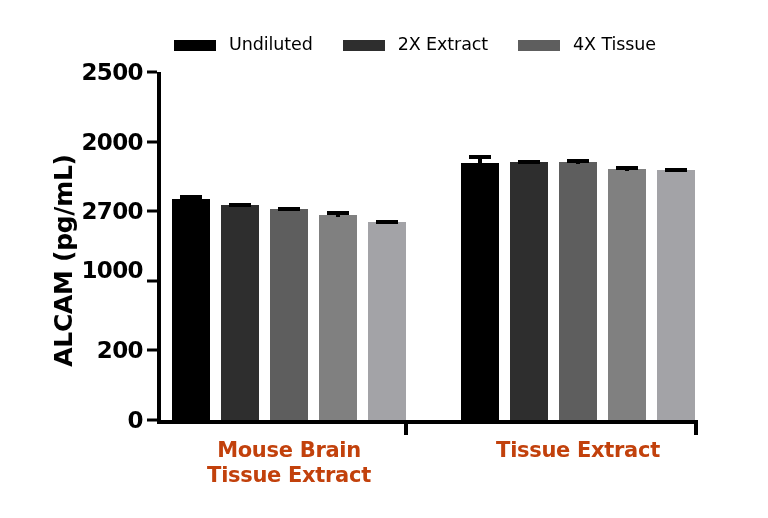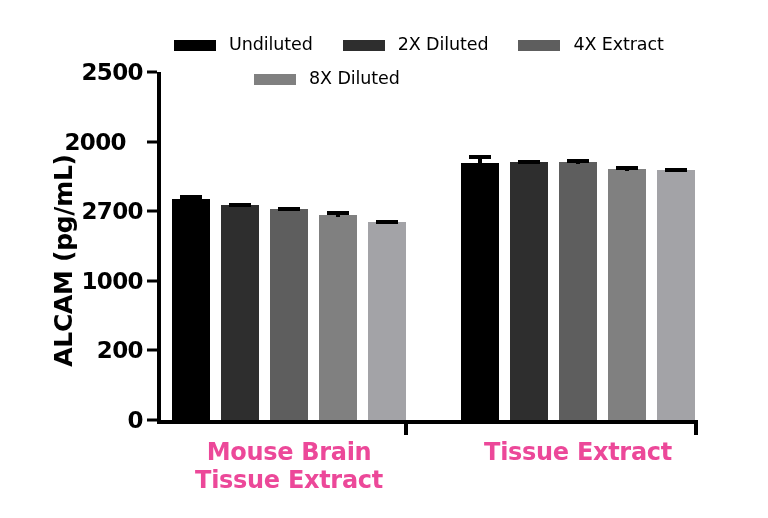--- a/index.html
+++ b/index.html
@@ -128,68 +128,64 @@
   }
   .errbar-cap {
     position: absolute;
     height: 4px;
     background: #000000;
   }
 
   .xgroup-label {
     position: absolute;
     text-align: center;
-    font-size: 24px;
+    font-size: 21px;
     font-weight: bold;
     line-height: 1.18;
     letter-spacing: -0.3px;
-    color: #ec4899;
+    color: #c2410c;
   }
 </style>
 </head>
 <body>
 
 <div id="figure">
 
   <div id="legend">
     <div class="legend-row" id="legend-row-0">
         <div class="legend-item">
           <span class="legend-swatch" style="background: rgb(0, 0, 0);"></span>
           <span class="legend-label">Undiluted</span>
         </div>
         <div class="legend-item">
           <span class="legend-swatch" style="background: rgb(46, 46, 46);"></span>
-          <span class="legend-label">2X Diluted</span>
+          <span class="legend-label">2X Extract</span>
         </div>
         <div class="legend-item">
           <span class="legend-swatch" style="background: rgb(94, 94, 94);"></span>
-          <span class="legend-label">4X Extract</span>
+          <span class="legend-label">4X Tissue</span>
         </div>
       </div>
     <div class="legend-row" id="legend-row-1">
-        <div class="legend-item">
-          <span class="legend-swatch" style="background: rgb(128, 128, 128);"></span>
-          <span class="legend-label">8X Diluted</span>
-        </div>
       </div>
   </div>
 
   <div id="plot">
     <div id="axis-title-y">ALCAM (pg/mL)</div>
     <div id="yaxis-line" style="left: 157px; top: 72px; height: 351.5px;"></div>
     <div id="xaxis-line" style="left: 157px; top: 420px; width: 541px;"></div>
   <div class="ytick-label" style="top: 420px; right: 625px;">0</div>
       <div class="ytick-mark" style="top: 420px; left: 147px;"></div>
       <div class="ytick-label" style="top: 350.4px; right: 625px;">200</div>
       <div class="ytick-mark" style="top: 350.4px; left: 147px;"></div>
-      <div class="ytick-label" style="top: 281px; right: 625px;">1000</div>
+      <div class="ytick-label" style="top: 270px; right: 625px;">1000</div>
       <div class="ytick-mark" style="top: 280.8px; left: 147px;"></div>
       <div class="ytick-label" style="top: 211.2px; right: 625px;">2700</div>
       <div class="ytick-mark" style="top: 211.2px; left: 147px;"></div>
-      <div class="ytick-label" style="top: 141.6px; right: 642px;">2000</div>
+      <div class="ytick-label" style="top: 141.6px; right: 625px;">2000</div>
       <div class="ytick-mark" style="top: 141.6px; left: 147px;"></div>
       <div class="ytick-label" style="top: 72px; right: 625px;">2500</div>
       <div class="ytick-mark" style="top: 72px; left: 147px;"></div>
       <div class="bar" title="Undiluted" style="left: 172px; top: 198.672px; width: 38px; height: 221.328px; background: rgb(0, 0, 0);"></div>
       <div class="errbar-stem" style="left: 189px; top: 194.774px; height: 5.8976px;"></div>
       <div class="errbar-cap" style="left: 180px; top: 194.774px; width: 22px;"></div>
       <div class="bar" title="2X Diluted" style="left: 221px; top: 204.936px; width: 38px; height: 215.064px; background: rgb(46, 46, 46);"></div>
       <div class="errbar-stem" style="left: 238px; top: 202.709px; height: 4.2272px;"></div>
       <div class="errbar-cap" style="left: 229px; top: 202.709px; width: 22px;"></div>
       <div class="bar" title="4X Diluted" style="left: 270px; top: 209.112px; width: 38px; height: 210.888px; background: rgb(94, 94, 94);"></div>

